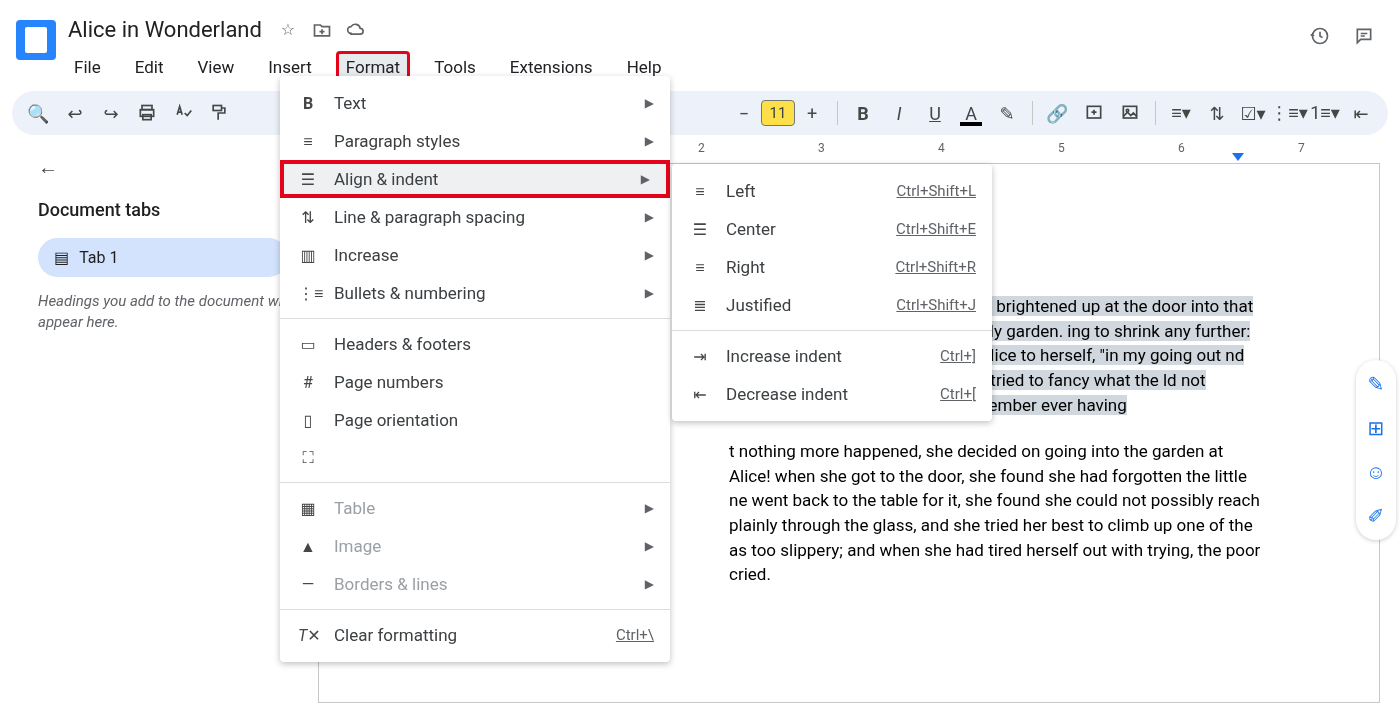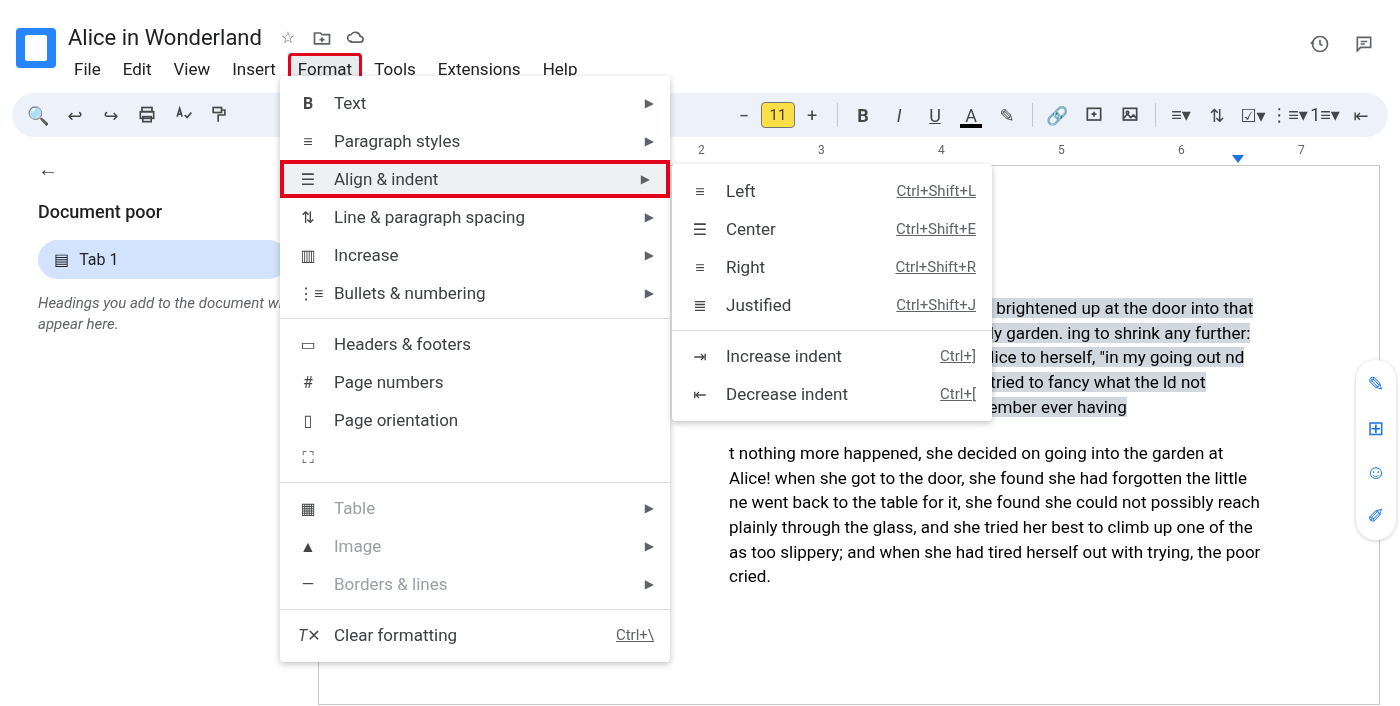--- a/index.html
+++ b/index.html
@@ -1,24 +1,24 @@
 <!DOCTYPE html>
 <html><head>
 <meta charset="utf-8">
 <style>
 * { margin:0; padding:0; box-sizing:border-box; font-family:"Google Sans",Roboto,Arial,sans-serif; }
 body { background:#fff; width:1400px; height:706px; overflow:hidden; color:#3c4043; }
-.header { display:flex; align-items:flex-start; padding:24px 12px 0;justify-content:space-between; }
+.header { display:flex; align-items:flex-start; padding:16px 12px 0;justify-content:space-between; }
 .logo { width:40px; height:40px; background:#2684fc; border-radius:4px; margin:4px 8px 0 4px; display:flex; align-items:center; justify-content:center; }
 .logo::before { content:""; width:22px; height:26px; background:#fff; border-radius:2px; }
 .title-area { flex:1; }
 .title-row { display:flex; align-items:center; gap:10px; }
 .doc-title { font-size:22px; color:#202124; padding:1px 4px; }
 .icon-btn { width:24px; height:24px; display:flex; align-items:center; justify-content:center; color:#5f6368; cursor:pointer; }
-.menubar { display:flex; gap:2px; margin-top:2px; }
+.menubar { display:flex; gap:14px; margin-top:8px; }
 .menu-item { padding:6px 10px; font-size:17px; color:#202124; cursor:pointer; border-radius:4px; }
 .menu-item.highlighted { border:3px solid #e3031b; background:#e8ebee; padding:3px 7px; }
 .right-icons { display:flex; gap:20px; padding-right:12px; padding-top:8px; }
 .toolbar { margin:8px 12px 0; background:#edf2fa; border-radius:24px; height:44px; display:flex; align-items:center; padding:0 12px; gap:6px; }
 .tb-btn { width:30px; height:30px; display:flex; align-items:center; justify-content:center; color:#444746; cursor:pointer; border-radius:4px; font-size:18px; }
 .tb-sep { width:1px; height:24px; background:#c7c7c7; margin:0 4px; }
 .font-size { display:flex; align-items:center; gap:2px; }
 .font-size-box { width:34px; height:26px; border:1px solid #747775; border-radius:4px; text-align:center; font-size:15px; line-height:24px; background:#fde047; }
 .text-color { position:relative; }
 .text-color::after { content:""; position:absolute; bottom:2px; left:4px; right:4px; height:4px; background:#000; }
@@ -160,21 +160,21 @@
   <div class="tb-btn">☑▾</div>
   <div class="tb-btn">⋮≡▾</div>
   <div class="tb-btn">1≡▾</div>
   <div class="tb-btn">⇤</div>
 </div>
 
 <div class="main">
   <div class="vert-ruler"></div>
   <div class="sidebar">
     <span class="back-arrow">←</span>
-    <div class="sidebar-title">Document poor</div>
+    <div class="sidebar-title">Document tabs</div>
     <div class="tab-pill">
       <span>▤</span>
       <span>Tab 1</span>
     </div>
     <div class="sidebar-hint">Headings you add to the document will appear here.</div>
   </div>
   <div class="doc-area">
     <div class="ruler">
       <span class="ruler-num" style="left:380px">2</span>
       <span class="ruler-num" style="left:500px">3</span>

